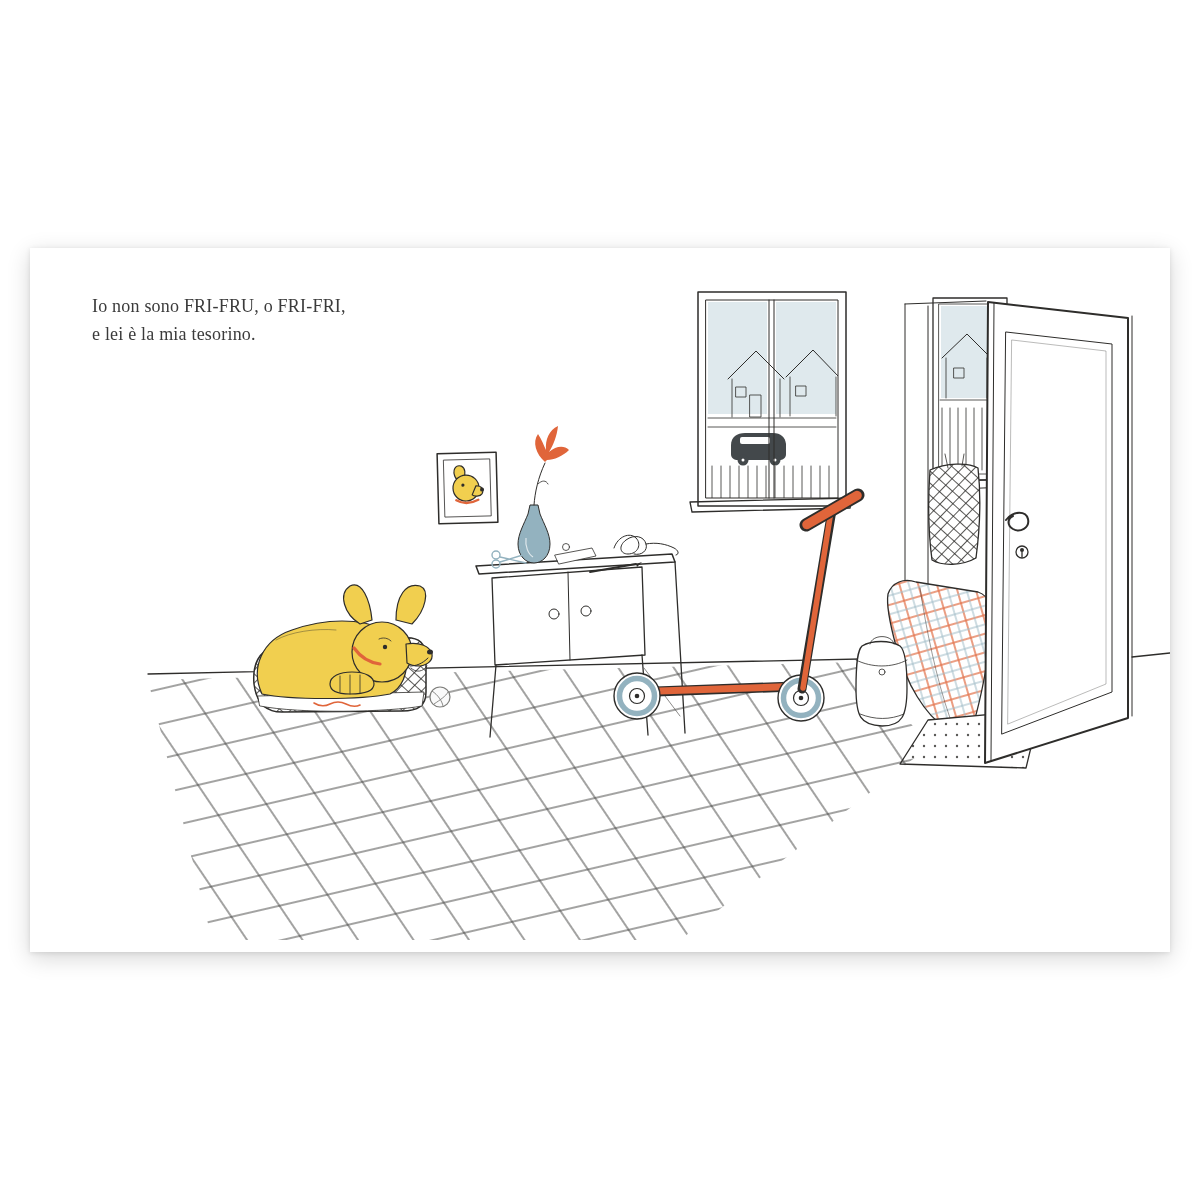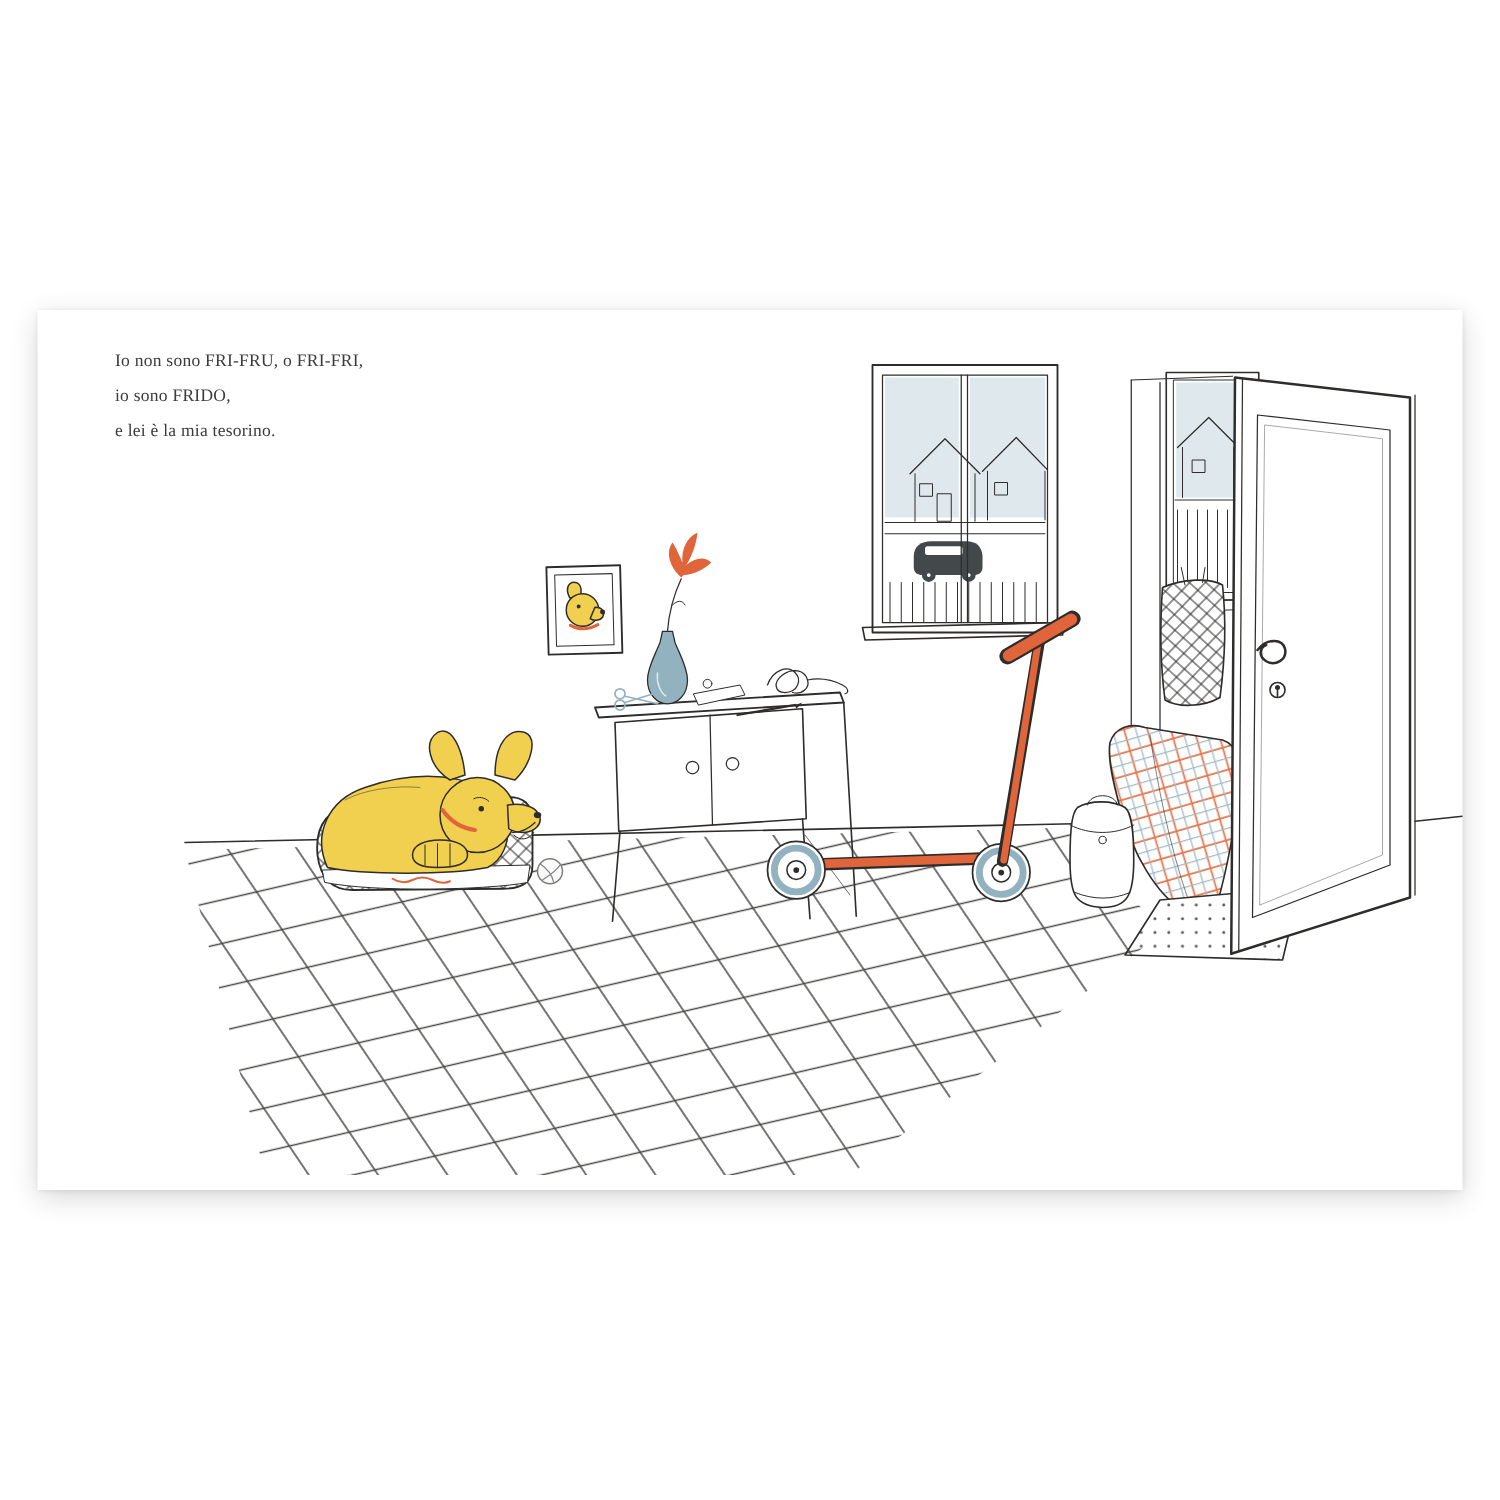--- a/index.html
+++ b/index.html
@@ -4,22 +4,22 @@
 <style>
   html,body{margin:0;padding:0;background:#ffffff;}
   body{width:1200px;height:1200px;position:relative;font-family:"Liberation Serif", serif;}
   .canvas{position:absolute;inset:0;background:#ffffff;}
   .book-page{
     position:absolute;left:30px;top:248px;width:1140px;height:704px;
     background:#ffffff;
     box-shadow:0 6px 22px rgba(0,0,0,.16), 0 1px 5px rgba(0,0,0,.10);
   }
   .story-text{
-    position:absolute;left:62px;top:28px;
-    font-size:14px;line-height:28px;letter-spacing:.2px;
+    position:absolute;left:62px;top:44px;
+    font-size:18px;line-height:28px;letter-spacing:.2px;
     color:var(--text-color,#3b3b3b);
     z-index:2;
   }
   .story-text div{white-space:nowrap;}
   .illustration{position:absolute;inset:0;width:100%;height:100%;z-index:1;}
 
   
   .ln{fill:none;stroke:var(--ink,#2e2d2b);stroke-linecap:round;stroke-linejoin:round}
   .w06{stroke-width:.6}.w08{stroke-width:.8}.w1{stroke-width:1}.w13{stroke-width:1.3}
   .w15{stroke-width:1.5}.w2{stroke-width:2}
@@ -31,21 +31,20 @@
   .sky{fill:var(--sky-blue,#dfe9ed)}
 </style>
 </head>
 <body>
 
 <div class="canvas">
   <div class="book-page">
 
     <div class="story-text">
       <div>Io non sono FRI-FRU, o FRI-FRI,</div>
-      <div>io sono FRIDO,</div>
       <div>e lei è la mia tesorino.</div>
     </div>
 
     <svg class="illustration" viewBox="0 0 1140 704" xmlns="http://www.w3.org/2000/svg">
       <defs>
         <pattern id="floorA" width="300" height="34" patternUnits="userSpaceOnUse" patternTransform="rotate(-13)">
           <line x1="0" y1="17" x2="300" y2="17" stroke="#2e2d2b" stroke-width="1"></line>
         </pattern>
         <pattern id="floorB" width="300" height="46" patternUnits="userSpaceOnUse" patternTransform="rotate(56)">
           <line x1="0" y1="23" x2="300" y2="23" stroke="#2e2d2b" stroke-width="1"></line>

